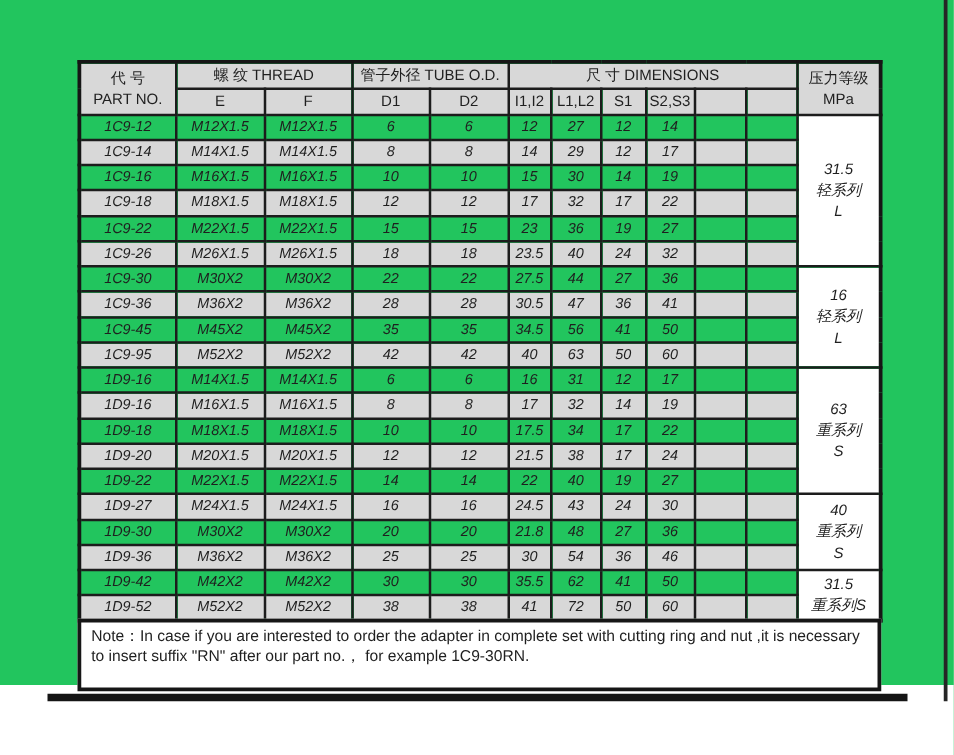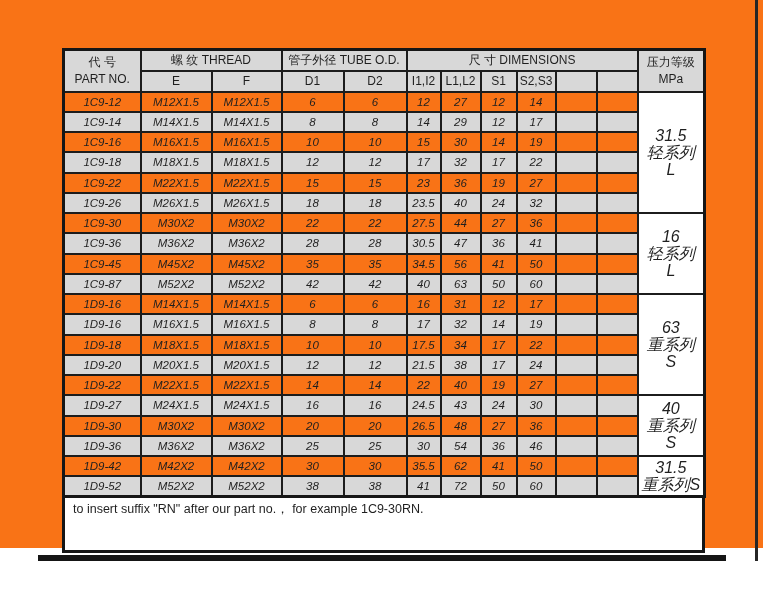--- a/index.html
+++ b/index.html
@@ -1,40 +1,40 @@
 <!DOCTYPE html>
 <html><head>
 <meta charset="utf-8">
 <style>
   html, body { margin:0; padding:0; }
   body {
     width:763px; height:604px; background:#ffffff;
     font-family:"Liberation Sans","DejaVu Sans",sans-serif;
     color:#1f1f1f; overflow:hidden;
   }
-  .page { position:relative; width:763px; height:548px; background:#f97316; }
+  .page { position:relative; width:763px; height:548px; background:#22c55e; }
 
   table.spec {
     position:absolute; left:62px; top:48px;
     border-collapse:collapse; table-layout:fixed;
     width:643px; height:450px;
     border:3px solid #161616;
   }
   .spec th, .spec td {
     border:2px solid #1c1c1c;
     text-align:center; vertical-align:middle;
     padding:0 1px; font-size:11.5px; font-weight:normal;
     white-space:nowrap; overflow:hidden;
   }
   .spec thead th { background:#d8d8d8; font-size:12px; }
   .spec thead tr { height:21px; }
   .spec tbody tr { height:20px;font-style:italic; }
   .spec tbody tr.alt td { background:#d8d8d8; }
   .spec td.pressure-cell, .spec tbody tr.alt td.pressure-cell {
-    background:#ffffff; font-size:16px; line-height:17px; white-space:normal;
+    background:#ffffff; font-size:12px; line-height:17px; white-space:normal;
   }
   .two-line div { line-height:17px; font-size:12px; }
 
   .note-box {
     position:absolute; left:62px; top:495px; width:643px; height:58px;
     box-sizing:border-box; border:3px solid #161616; background:#ffffff;
     padding:3px 6px 0 8px; text-align:left;
   }
   .note-box div { font-size:12.5px; line-height:16px; white-space:nowrap; }
 
@@ -216,21 +216,21 @@
           <td>35</td>
           <td>35</td>
           <td>34.5</td>
           <td>56</td>
           <td>41</td>
           <td>50</td>
           <td></td>
           <td></td>
         </tr>
         <tr class="alt">
-          <td>1C9-87</td>
+          <td>1C9-95</td>
           <td>M52X2</td>
           <td>M52X2</td>
           <td>42</td>
           <td>42</td>
           <td>40</td>
           <td>63</td>
           <td>50</td>
           <td>60</td>
           <td></td>
           <td></td>
@@ -322,21 +322,21 @@
             <div>重系列</div>
             <div>S</div>
           </td>
         </tr>
         <tr>
           <td>1D9-30</td>
           <td>M30X2</td>
           <td>M30X2</td>
           <td>20</td>
           <td>20</td>
-          <td>26.5</td>
+          <td>21.8</td>
           <td>48</td>
           <td>27</td>
           <td>36</td>
           <td></td>
           <td></td>
         </tr>
         <tr class="alt">
           <td>1D9-36</td>
           <td>M36X2</td>
           <td>M36X2</td>
@@ -376,19 +376,20 @@
           <td>72</td>
           <td>50</td>
           <td>60</td>
           <td></td>
           <td></td>
         </tr>
       </tbody>
   </table>
 
   <div class="note-box">
+    <div>Note：In case if you are interested to order the adapter in complete set with cutting ring and nut ,it is necessary</div>
     <div>to insert suffix "RN" after our part no.， for example 1C9-30RN.</div>
   </div>
 
   <div class="footer-rule"></div>
   <div class="page-edge-line"></div>
 
 </div>
 
 </body></html>

